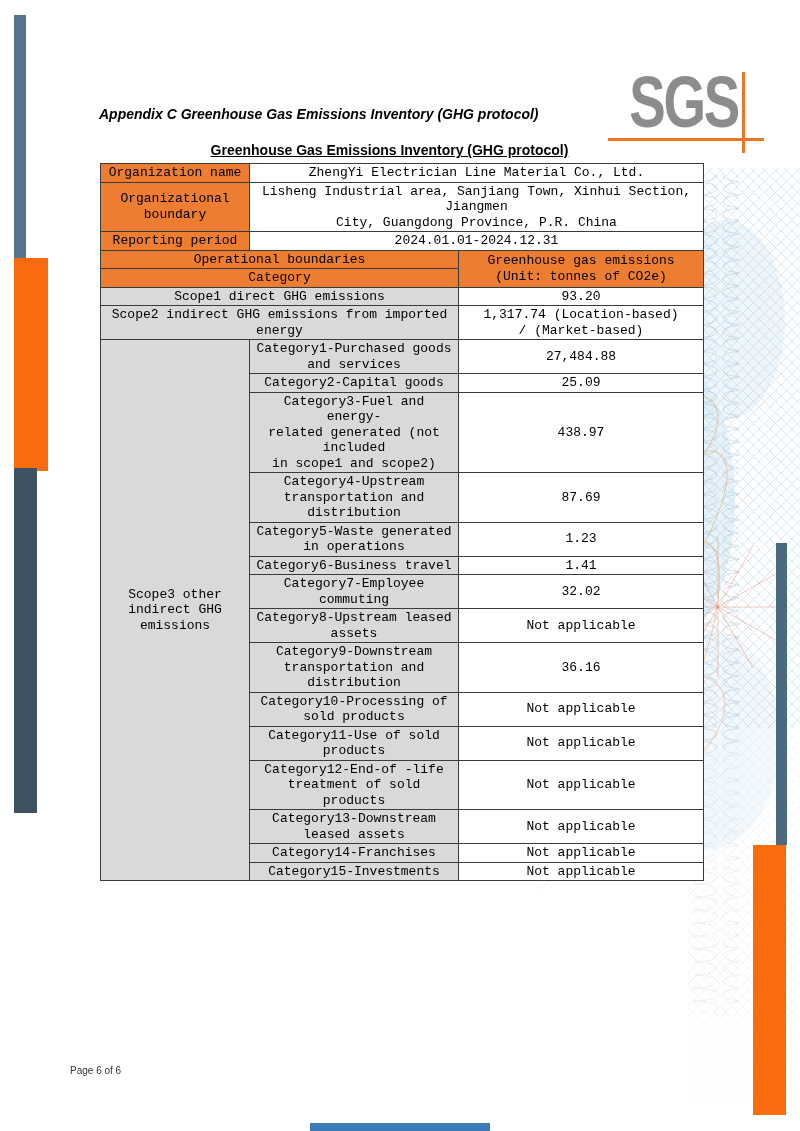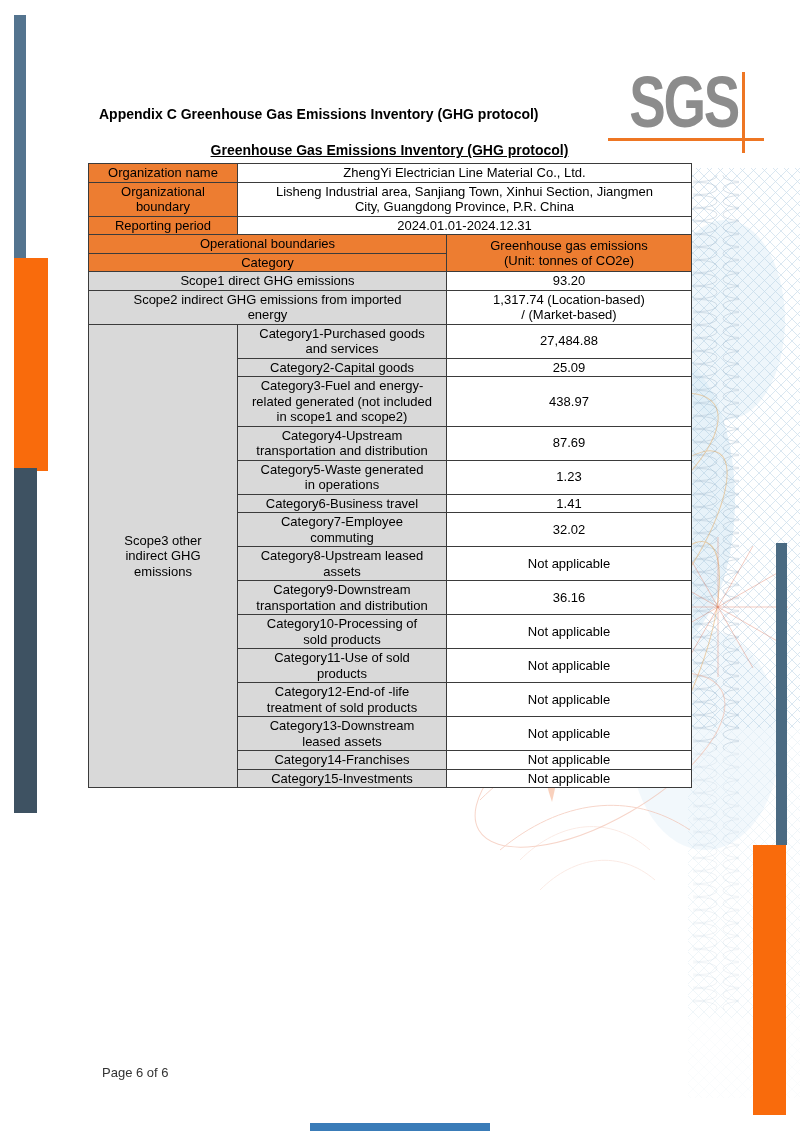--- a/index.html
+++ b/index.html
@@ -13,31 +13,31 @@
   #bar-right-slate{left:776px;top:543px;width:11px;height:302px;background:var(--slate-right,#4A6A82);}
   #bar-right-orange{left:753px;top:845px;width:33px;height:270px;background:var(--accent-orange,#F96B0C);}
   #bar-bottom-blue{left:310px;top:1123px;width:180px;height:8px;background:var(--bottom-blue,#3A7CB8);}
   .logo-text{position:absolute;left:520px;top:74px;width:218px;text-align:right;z-index:2;
              font-size:72px;font-weight:bold;line-height:56px;letter-spacing:-3px;
              color:var(--logo-gray,#8C8C8C);transform:scaleX(.76);transform-origin:100% 0;}
   .logo-hline{position:absolute;left:608px;top:138px;width:156px;height:3px;
               background:var(--logo-orange,#EE7623);z-index:3;}
   .logo-vline{position:absolute;left:742px;top:72px;width:3px;height:81px;
               background:var(--logo-orange,#EE7623);z-index:3;}
-  .title{position:absolute;left:99px;top:106px;font-size:14px;font-weight:bold;color:#000;z-index:3;}
+  .title{position:absolute;left:99px;top:106px;font-size:14px;font-weight:bold;color:#000;z-index:3;font-style:italic;}
   .subtitle{position:absolute;left:88px;top:142px;width:603px;text-align:center;
             font-size:14px;font-weight:bold;color:#000;z-index:3;text-decoration:underline;}
-  .tablewrap{position:absolute;left:88px;top:163px;z-index:3;}
+  .tablewrap{position:absolute;left:100px;top:163px;z-index:3;font-family:Liberation Mono, monospace;}
   table{border-collapse:collapse;table-layout:fixed;width:603px;background:#fff;
         font-size:13px;line-height:15.5px;color:#000;}
   td{border:1px solid var(--border-dark,#3B3B3B);padding:1px 5px;vertical-align:middle;
      white-space:pre-line;overflow:hidden;text-align:center;}
   td.orange{background:var(--header-orange,#ED7D31);text-align:center;}
   td.gray{background:var(--cell-gray,#D9D9D9);}
-  .footer{position:absolute;left:70px;top:1065px;font-size:13px;color:#333;z-index:3;margin-left:32px;}
+  .footer{position:absolute;left:70px;top:1065px;font-size:10px;color:#333;z-index:3;}
 </style>
 </head>
 <body>
 
 <div class="page">
 
   <svg class="deco" width="800" height="1131" viewBox="0 0 800 1131">
     <defs>
       <pattern id="lat" width="11" height="11" patternUnits="userSpaceOnUse">
         <path d="M0 0 L11 11 M11 0 L0 11" stroke="#a9c9de" stroke-width="0.8" fill="none"></path>

